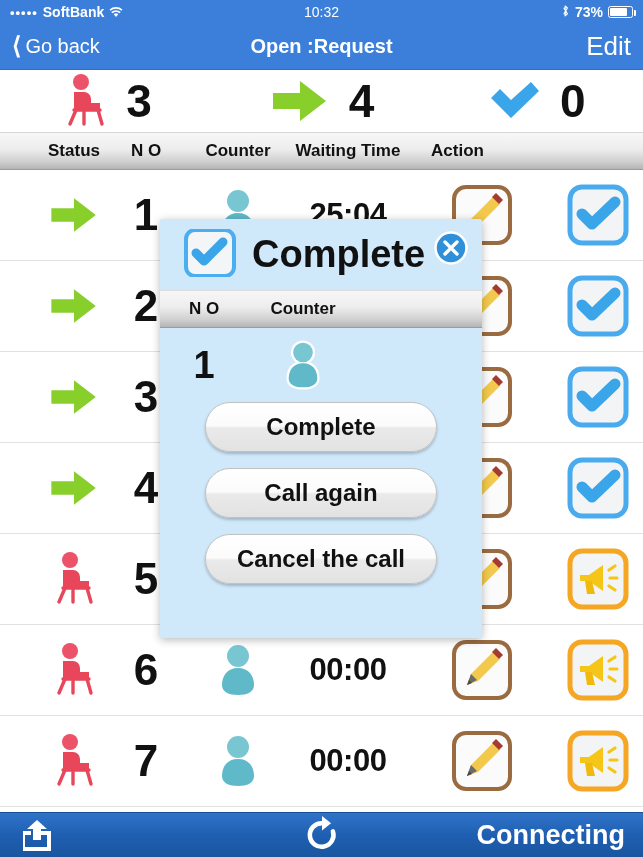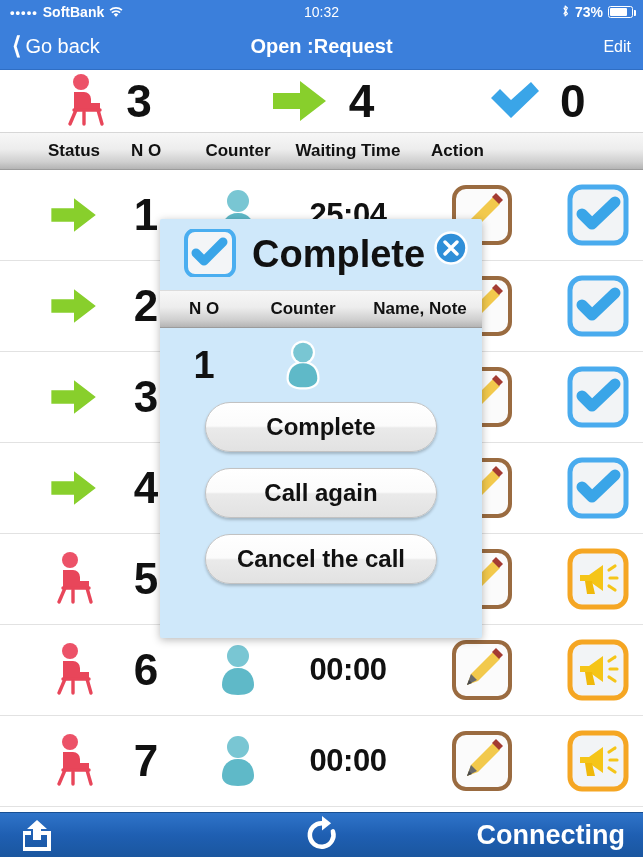--- a/index.html
+++ b/index.html
@@ -45,21 +45,21 @@
     height:46px; background:#3b7fdb; color:#fff;
     display:flex; align-items:center; padding:0 12px;
     position:relative; border-bottom:1px solid #2f6ec4;
   }
   .nav-back { display:flex; align-items:center; gap:4px; font-size:20px; cursor:pointer; }
   .chev-left { font-size:24px; font-weight:bold; line-height:1; margin-top:-2px; }
   .nav-title {
     position:absolute; left:0; right:0; text-align:center;
     font-size:20px; font-weight:bold; pointer-events:none;
   }
-  .nav-edit { margin-left:auto; font-size:16px; cursor:pointer; position:relative; z-index:2; }
+  .nav-edit { margin-left:auto; font-size:26px; cursor:pointer; position:relative; z-index:2; }
 
   
   .summary {
     height:62px; background:#fff; display:flex; align-items:center;
   }
   .sum-item { flex:1; display:flex; align-items:center; justify-content:center; gap:18px; }
   .sum-num { font-size:46px; font-weight:bold; color:#111; line-height:1; }
 
   
   .colhdr {
@@ -596,21 +596,20 @@
         <span class="modal-close">
           <svg viewBox="0 0 34 34" width="34" height="34">
             <circle cx="17" cy="17" r="15.5" fill="#2f8fd8" stroke="#fff" stroke-width="2.5"></circle>
             <path d="M11 11 l12 12 M23 11 l-12 12" stroke="#fff" stroke-width="3.4" stroke-linecap="round"></path>
           </svg>
         </span>
       </div>
       <div class="modal-colhdr">
         <div class="mch m-no">N O</div>
         <div class="mch m-counter">Counter</div>
-        <div class="mch m-name">Name, Note</div>
       </div>
       <div class="modal-row">
         <div class="mcell m-no">
           <span class="m-rownum">1</span>
         </div>
         <div class="mcell m-counter">
           <span>
             <svg class="ico" viewBox="0 0 44 56" width="40" height="50">
               <g stroke="#fff" stroke-width="5" stroke-linejoin="round" fill="none">
                 <circle cx="22" cy="14" r="11"></circle>

